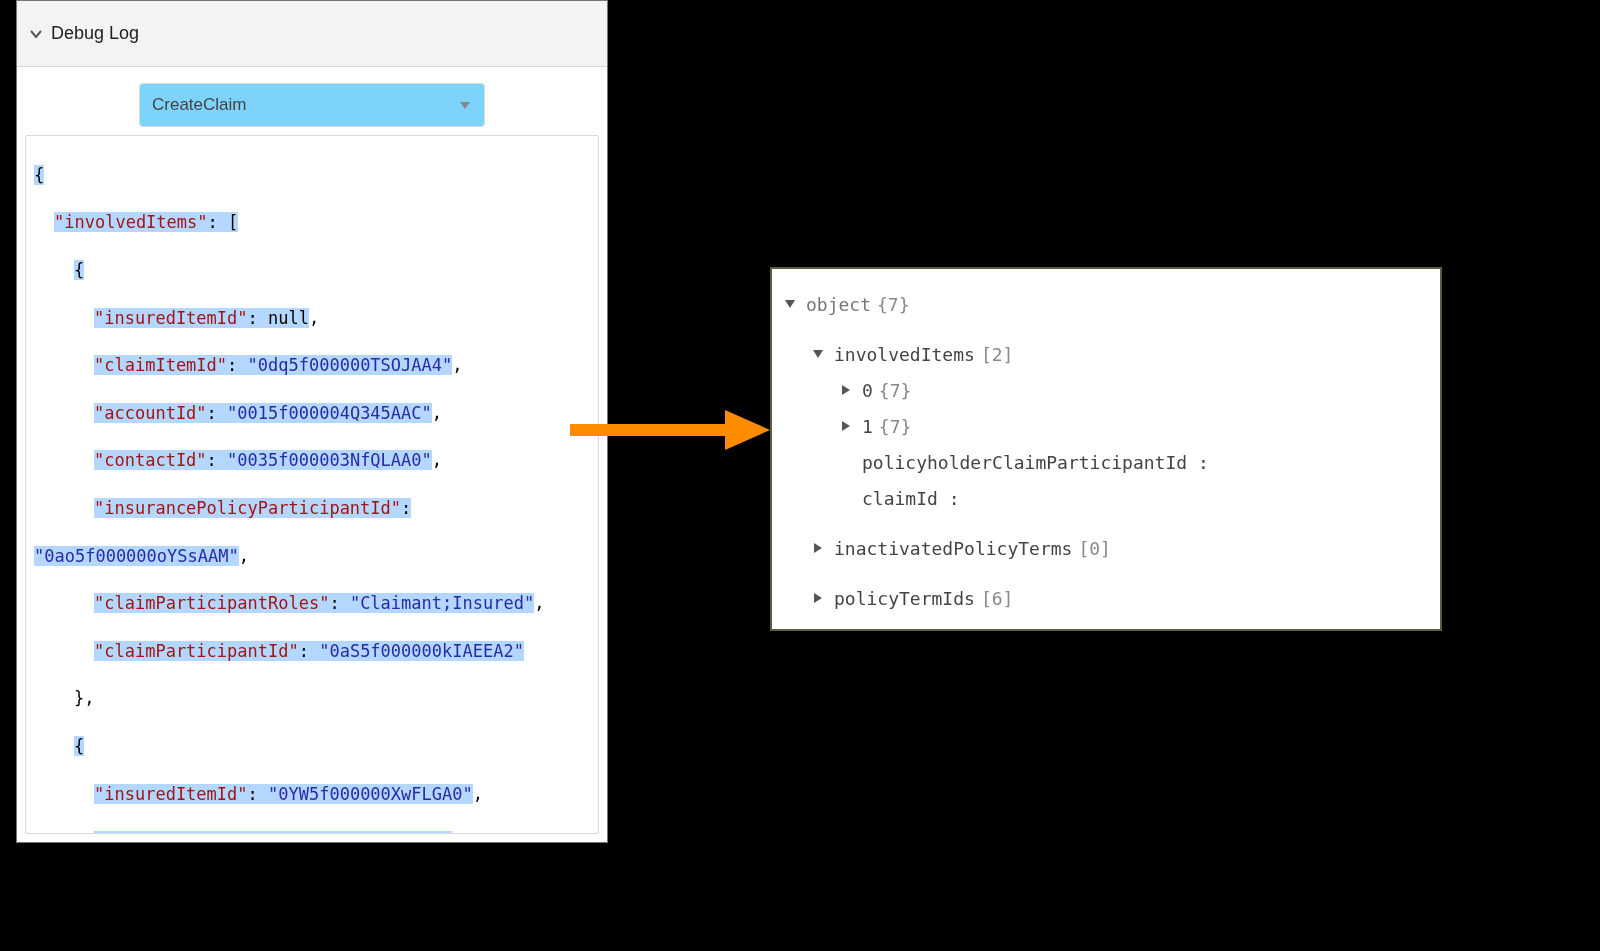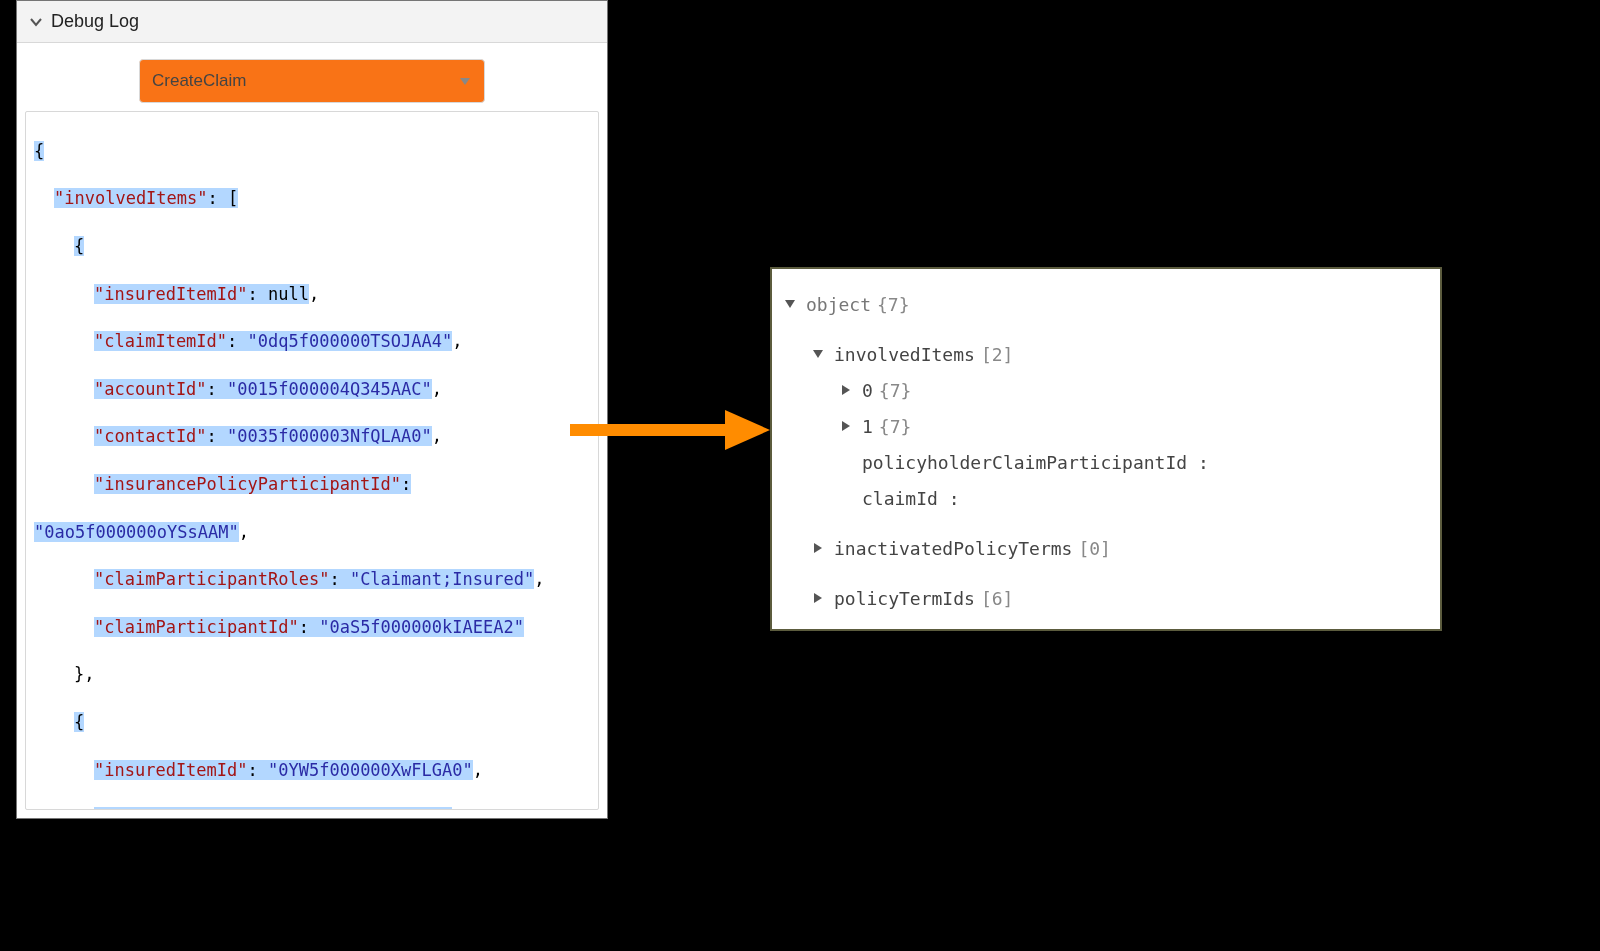--- a/index.html
+++ b/index.html
@@ -21,21 +21,21 @@
     position: absolute;
     left: 16px;
     top: 0;
     width: 590px;
     background: #fff;
     border: 1px solid #757575;
   }
   .header {
     background: #f3f3f3;
     border-bottom: 1px solid #d8d8d8;
-    padding: 10px 12px;
+    padding: 22px 12px;
     display: flex;
     align-items: center;
     color: #222;
     font-size: 18px;
   }
   .header .chev {
     margin-right: 8px;
     display:inline-block;
   }
   .dropdown-row {
@@ -47,21 +47,21 @@
     width: 320px;
     height: 42px;
     border: 1px solid #d8d8d8;
     border-radius: 4px;
     display: flex;
     align-items: center;
     justify-content: space-between;
     padding: 0 12px;
     color: #444;
     font-size: 17px;
-    background:#f97316;
+    background:#7dd3fc;
   }
   .dropdown .dd-chev { color:#888; }
 
   .code-box {
     margin: 0 8px 8px 8px;
     border: 1px solid #d8d8d8;
     border-radius: 2px;
     padding: 4px 8px 8px 8px;
     font-family: ui-monospace, SFMono-Regular, "Menlo", "Consolas", monospace;
     font-size: 17px;

